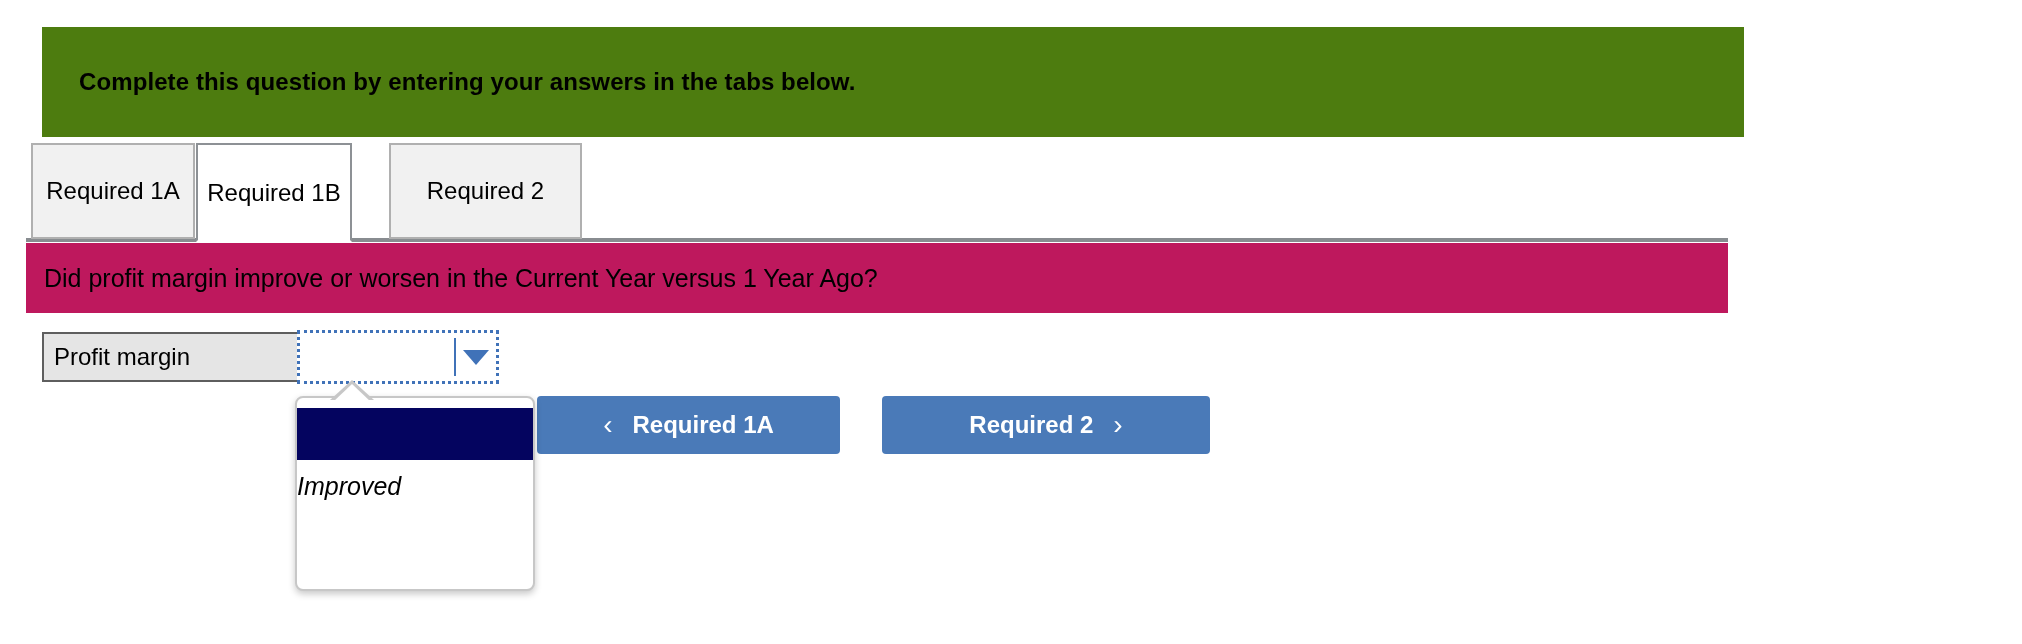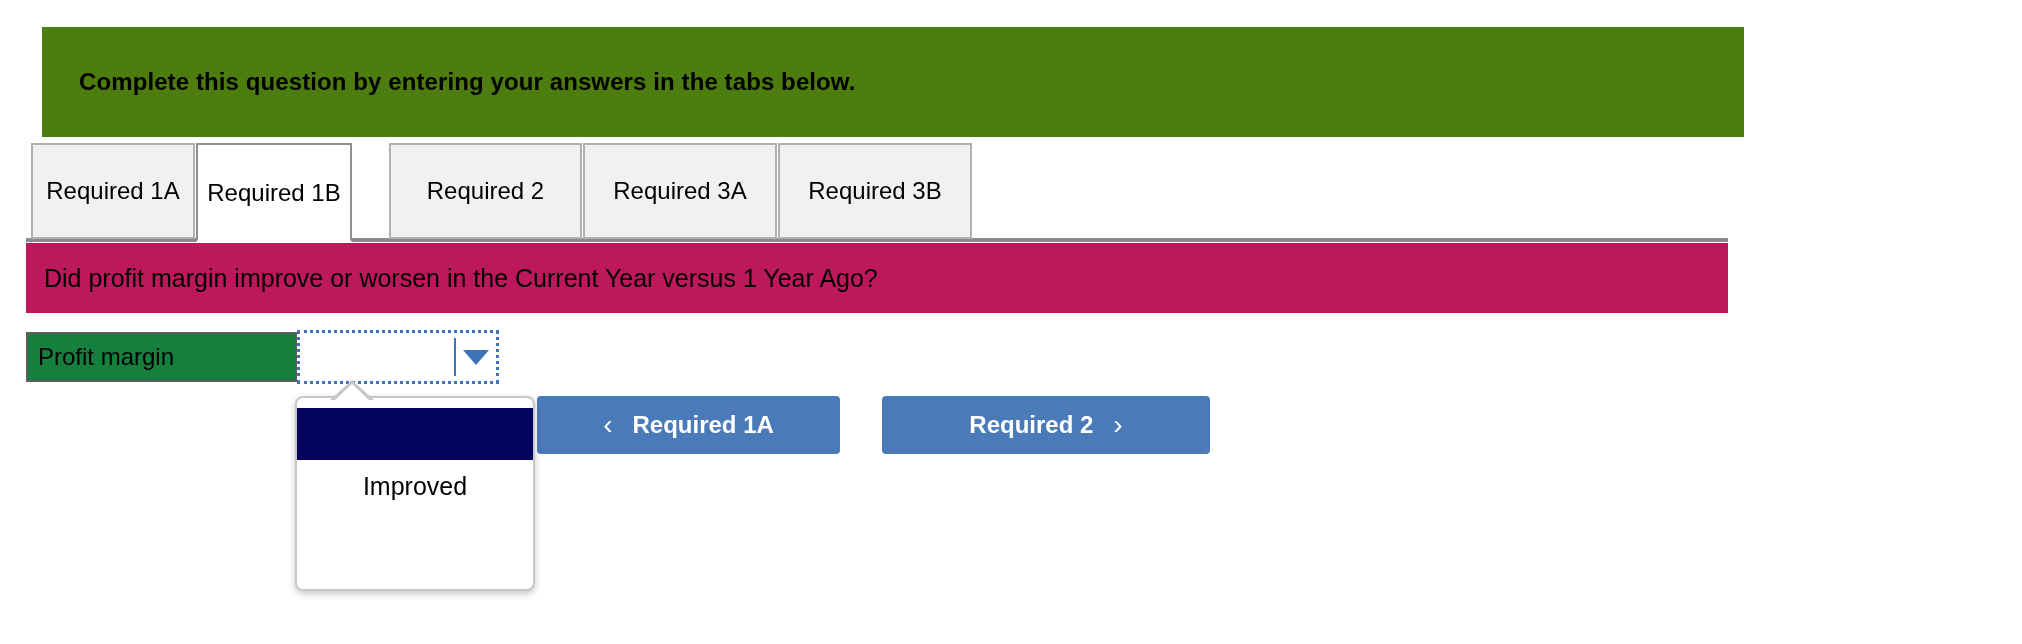--- a/index.html
+++ b/index.html
@@ -95,27 +95,27 @@
 
   
   #answer-row {
     position: absolute;
     left: 26px;
     top: 332px;
     height: 50px;
   }
   #label-cell {
     position: absolute;
-    left: 0px;
+    left: 16px;
     top: 0px;
     width: 272px;
     height: 50px;
     box-sizing: border-box;
     border: 2px solid #5e5e5e;
-    background: #15803d;
+    background: #e5e5e5;
     display: flex;
     align-items: center;
     font-size: 24px;
     color: #000000;
     padding-left: 10px;
   }
   #select-cell {
     position: absolute;
     left: 271px;
     top: -2px;
@@ -190,25 +190,25 @@
     height: 0;
     border-left: 19px solid transparent;
     border-right: 19px solid transparent;
     border-bottom: 18px solid #ffffff;
     z-index: 32;
   }
   .dropdown-option {
     height: 52px;
     display: flex;
     align-items: center;
-    justify-content: center;
     font-size: 25px;
     color: #000000;
     cursor: pointer;
     background: #ffffff;
+    font-style: italic;
   }
   .dropdown-option.selected {
     background: #04045f;
     color: #ffffff;
   }
   #dropdown-inner {
     position: absolute;
     left: 0;
     right: 0;
     top: 10px;
@@ -254,26 +254,20 @@
   <div id="tab-underline"></div>
 
   <div class="tab" id="tab-0" style="left: 31px; width: 164px;">
     <span>Required 1A</span>
   </div>
   <div class="tab active" id="tab-1" style="left: 196px; width: 156px;">
     <span>Required 1B</span>
   </div>
   <div class="tab" id="tab-2" style="left: 389px; width: 193px;">
     <span>Required 2</span>
-  </div>
-  <div class="tab" id="tab-3" style="left: 583px; width: 194px;">
-    <span>Required 3A</span>
-  </div>
-  <div class="tab" id="tab-4" style="left: 778px; width: 194px;">
-    <span>Required 3B</span>
   </div>
 </div>
 
 <div id="question-bar">
   <span class="question-text">Did profit margin improve or worsen in the Current Year versus 1 Year Ago?</span>
 </div>
 
 <div id="answer-row">
   <div id="label-cell">
     <span>Profit margin</span>

